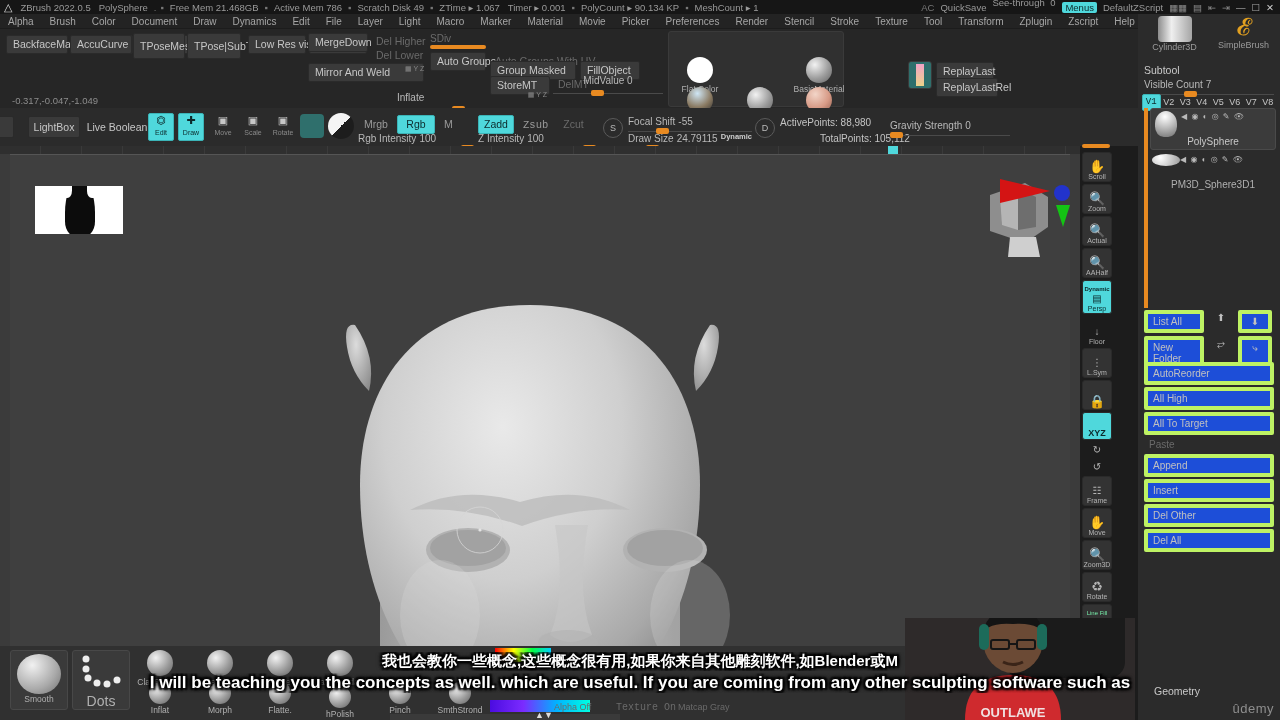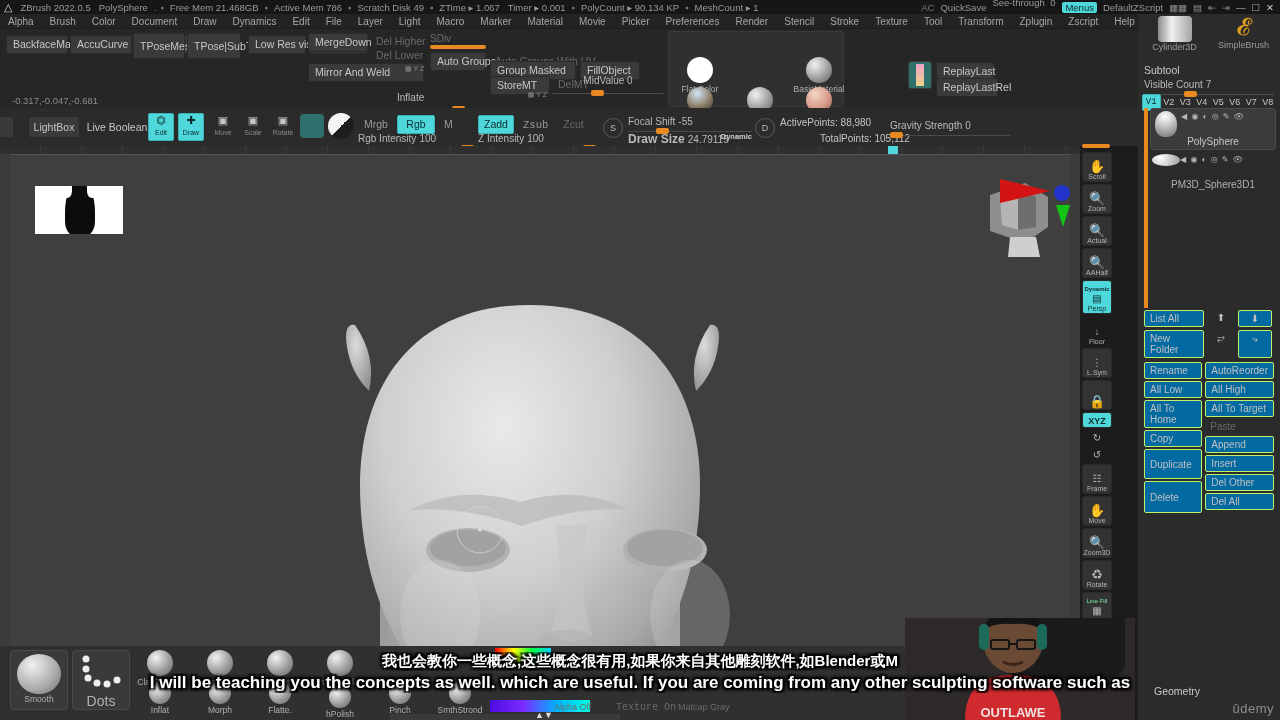--- a/index.html
+++ b/index.html
@@ -57,21 +57,21 @@
   #rtool { position:absolute; left:1082px; top:144px; width:30px; height:520px; }
   .rbtn { width:30px; height:30px; margin-bottom:2px; background:#333;
           border:1px solid #2a2a2a; border-radius:3px; position:relative;
           display:flex; flex-direction:column; align-items:center; justify-content:flex-end;
           color:#b5b5b5; font-size:7px; padding-bottom:1px; overflow:hidden; }
   .rbtn.on { background:#4fd8dc; color:#0b2a2b; }
   .rbtn .g { font-size:13px; line-height:13px; }
   .rbtn.flat { background:none; border:none; }
   
   #rpanel { position:absolute; left:1138px; top:14px; width:142px; height:706px; background:#2b2b2b; }
-  .rp-btn { background:#0369a1; border:1px solid #bef264; border-radius:2px;
+  .rp-btn { background:#1d4ed8; border:4px solid #bef264; border-radius:2px;
             color:#c0c0c0; font-size:10px; padding:2px 5px; }
   .rp-btn.dim { color:#6a6a6a; }
   .rp-list div { padding:3px 8px; font-size:10.5px; color:#c0c0c0;
                  border-bottom:1px solid #333; background:#333; }
   .rp-menu div { padding:4px 10px; font-size:10.5px; color:#c9c9c9;margin-top:47px; }
   
   .sub {
     position:absolute; text-align:center; width:100%;
     color:#fff; font-weight:bold;
     text-shadow: -2px -2px 2px #000, 2px -2px 2px #000, -2px 2px 2px #000, 2px 2px 2px #000,
@@ -235,21 +235,21 @@
     <span>PolySkin</span>
   </div>
 
   <div style="position:absolute;left:908px;top:32px;width:24px;height:28px;border-radius:3px;
               background:linear-gradient(#2f6f6c,#2f6f6c);border:1px solid #3a3a3a;overflow:hidden;">
     <div style="width:8px;height:22px;margin:2px auto;background:linear-gradient(#f2a3c6,#ecd38a);"></div>
   </div>
   <div class="btn" style="position:absolute;left:936px;top:33px;width:58px;">ReplayLast</div>
   <div class="btn" style="position:absolute;left:936px;top:49px;width:62px;">ReplayLastRel</div>
 
-  <div style="position:absolute;left:12px;top:66px;font-size:9.5px;color:#8d8d8d;">-0.317,-0.047,-0.681</div>
+  <div style="position:absolute;left:12px;top:66px;font-size:9.5px;color:#8d8d8d;">-0.317,-0.047,-1.049</div>
 </div>
 
 <div id="shelfB">
   <div class="btn" style="position:absolute;left:-6px;top:8px;width:20px;height:22px;"></div>
   <div class="btn" style="position:absolute;left:28px;top:8px;width:52px;height:22px;justify-content:center;">LightBox</div>
   <div class="btn" style="position:absolute;left:84px;top:8px;width:66px;height:22px;justify-content:center;background:none;border:none;">Live Boolean</div>
 
   <div class="btn on" style="position:absolute;left:148px;top:5px;width:26px;height:28px;flex-direction:column;justify-content:center;padding:0;">
     <span style="font-size:11px;line-height:11px;">⏣</span>
     <span style="font-size:7px;">Edit</span>
@@ -305,21 +305,21 @@
   <div style="position:absolute;left:603px;top:10px;width:20px;height:20px;border:1px solid #5a5a5a;border-radius:50%;
               color:#bbb;font-size:9px;text-align:center;line-height:19px;">S</div>
   <div style="position:absolute;left:628px;top:7px;width:124px;">
     <span style="font-size:10px;">Focal Shift</span>
     <span style="font-size:10px;">-55</span>
     <div class="sld" style="height:5px;">
         <i style="left:28px;"></i>
       </div>
   </div>
   <div style="position:absolute;left:628px;top:24px;width:124px;">
-    <span style="font-size:12px;font-weight:bold;">Draw Size</span>
+    <span style="font-size:10px;">Draw Size</span>
     <span style="font-size:10px;">24.79115</span>
     <span style="position:absolute;right:0;top:0;font-size:7.5px;font-weight:bold;color:#cfcfcf;">Dynamic</span>
     <div class="sld" style="height:5px;">
         <i style="left:18px;"></i>
       </div>
   </div>
 
   <div style="position:absolute;left:755px;top:10px;width:20px;height:20px;border:1px solid #5a5a5a;border-radius:50%;
               color:#bbb;font-size:9px;text-align:center;line-height:19px;">D</div>
   <div style="position:absolute;left:780px;top:9px;font-size:10px;color:#c4c4c4;">ActivePoints: 88,980</div>
@@ -438,21 +438,21 @@
     <span>Floor</span>
     </div>
   <div class="rbtn">
     <span class="g" style="font-size:10px;">⋮</span>
     <span>L.Sym</span>
     </div>
   <div class="rbtn">
     <span class="g">🔒</span>
     <span></span>
     </div>
-  <div class="rbtn on" style="height:16px;">
+  <div class="rbtn on" style="height:28px;">
     <span style="font-size:9px;font-weight:bold;">XYZ</span>
     </div>
   <div class="rbtn flat" style="height:15px;">
     <span class="g" style="font-size:10px;">↻</span>
     </div>
   <div class="rbtn flat" style="height:15px;">
     <span class="g" style="font-size:10px;">↺</span>
     </div>
 
   <div class="rbtn">
@@ -549,28 +549,20 @@
       <span class="rp-btn" style="width:34px;text-align:center;">⬇</span>
     </div>
     <div style="display:flex;gap:3px;margin-top:3px;">
       <span class="rp-btn" style="width:60px;">New Folder</span>
       <span class="rp-btn" style="width:28px;text-align:center;background:none;border:none;">⥂</span>
       <span class="rp-btn" style="width:34px;text-align:center;">⤷</span>
     </div>
   </div>
 
   <div style="position:absolute;left:6px;top:348px;width:130px;display:flex;gap:3px;">
-    <div style="flex:1;display:flex;flex-direction:column;gap:2px;">
-      <span class="rp-btn">Rename</span>
-      <span class="rp-btn">All Low</span>
-      <span class="rp-btn">All To Home</span>
-      <span class="rp-btn">Copy</span>
-      <span class="rp-btn" style="height:30px;display:flex;align-items:center;">Duplicate</span>
-      <span class="rp-btn" style="height:32px;display:flex;align-items:center;">Delete</span>
-    </div>
     <div style="flex:1;display:flex;flex-direction:column;gap:2px;">
       <span class="rp-btn">AutoReorder</span>
       <span class="rp-btn">All High</span>
       <span class="rp-btn">All To Target</span>
       <span class="rp-btn dim" style="background:none;border:none;">Paste</span>
       <span class="rp-btn">Append</span>
       <span class="rp-btn">Insert</span>
       <span class="rp-btn">Del Other</span>
       <span class="rp-btn">Del All</span>
     </div>

